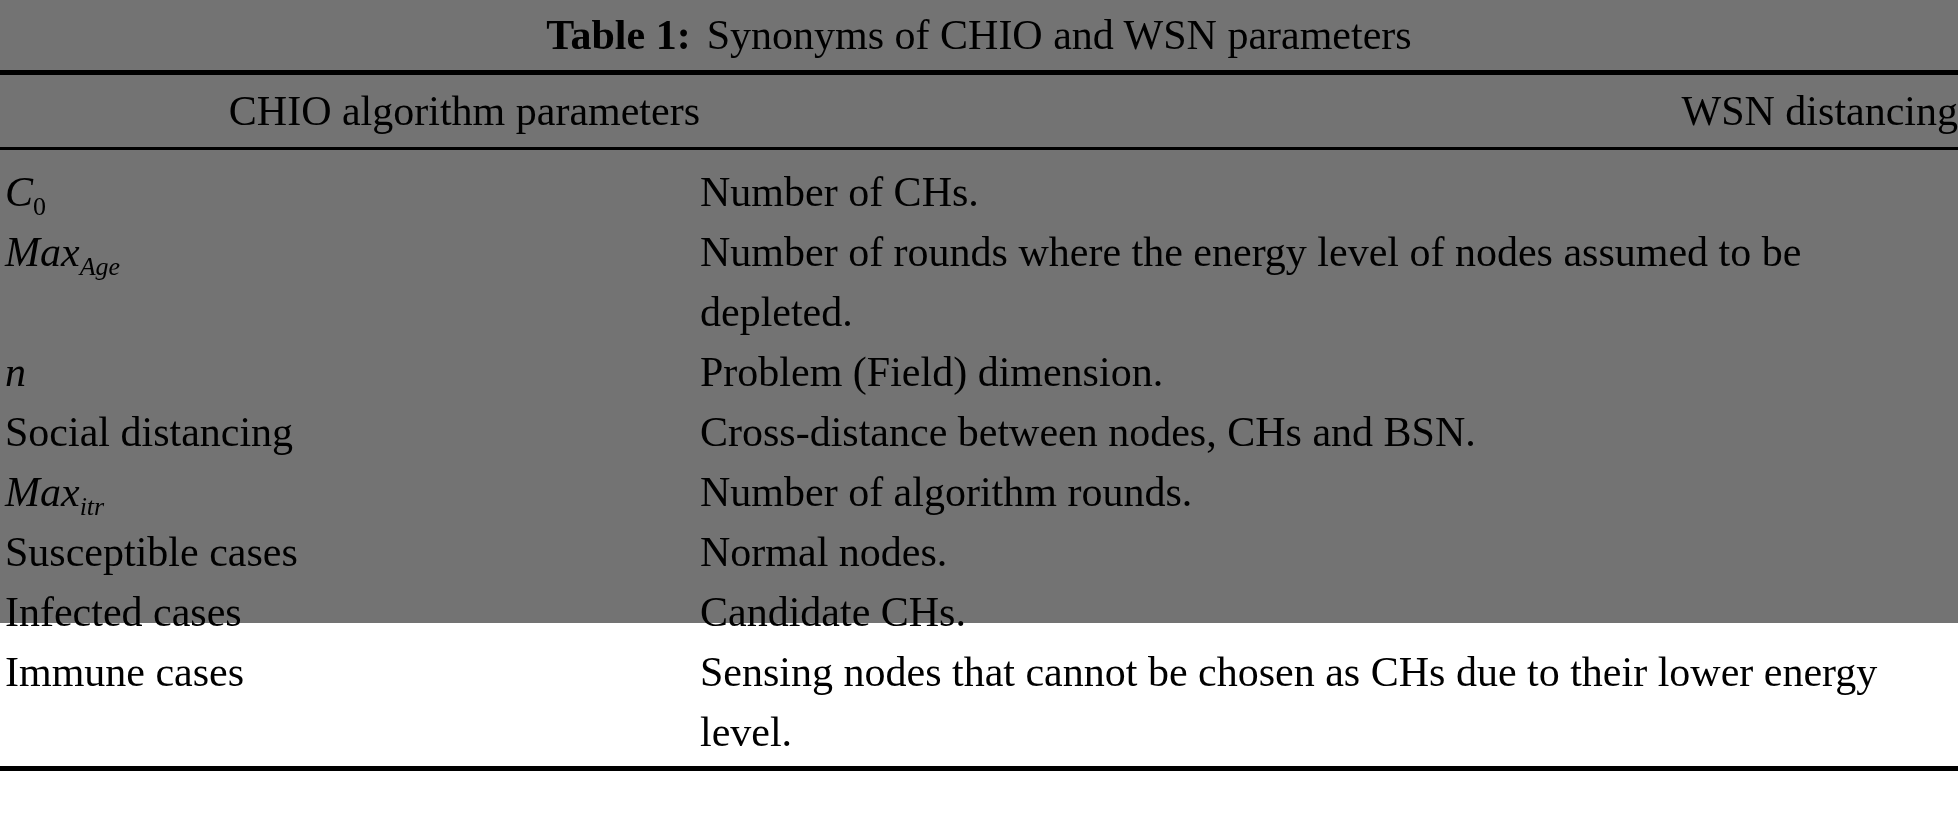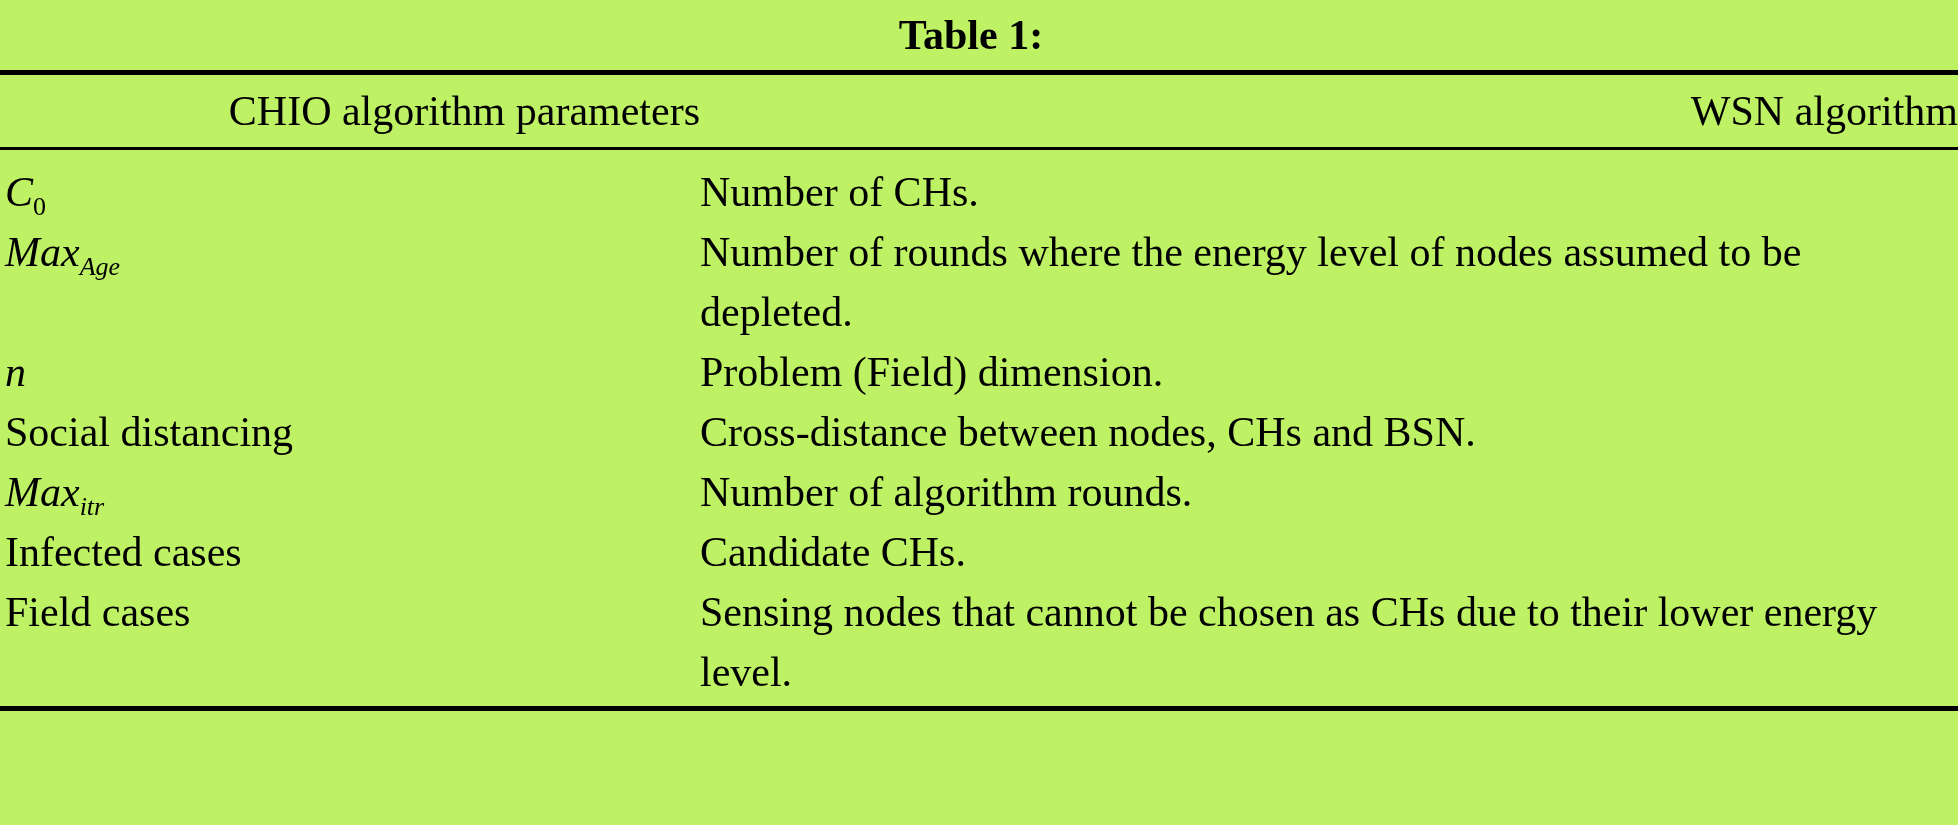--- a/index.html
+++ b/index.html
@@ -9,22 +9,22 @@
   }
   body {
     width: 1958px;
     height: 825px;
     font-family: "Liberation Serif", serif;
     color: #000000;
     overflow: hidden;
   }
   .page {
     width: 1958px;
-    height: 825px;
-    background: #bef264;
+    height: 623px;
+    background: #737373;
   }
   .caption {
     height: 70px;
     display: flex;
     justify-content: center;
     align-items: center;
     font-size: 42px;
     white-space: pre;
   }
   .caption-label {
@@ -65,32 +65,32 @@
     vertical-align: -9px;
   }
   sub.param-sub.math { font-style: italic; }
 </style>
 </head>
 <body>
 
 <div class="page">
 
   <div class="caption">
-    <span class="caption-label">Table 1:</span>
+    <span class="caption-label">Table 1:</span><span class="caption-text">Synonyms of CHIO and WSN parameters</span>
   </div>
 
   <table class="params-table">
     <colgroup>
         <col class="c1">
         <col class="c2">
       </colgroup>
     <thead>
       <tr>
         <th class="chio-col">CHIO algorithm parameters</th>
-        <th class="wsn-col">WSN algorithm</th>
+        <th class="wsn-col">WSN distancing</th>
       </tr>
     </thead>
     <tbody>
       <tr>
         <td class="chio-cell"><span class="math">C</span><sub class="param-sub">0</sub></td>
         <td class="wsn-cell">Number of CHs.</td>
       </tr>
       <tr>
         <td class="chio-cell"><span class="math">Max</span><sub class="param-sub math">Age</sub></td>
         <td class="wsn-cell">Number of rounds where the energy level of nodes assumed to be depleted.</td>
@@ -101,23 +101,27 @@
       </tr>
       <tr>
         <td class="chio-cell"><span>Social distancing</span></td>
         <td class="wsn-cell">Cross-distance between nodes, CHs and BSN.</td>
       </tr>
       <tr>
         <td class="chio-cell"><span class="math">Max</span><sub class="param-sub math">itr</sub></td>
         <td class="wsn-cell">Number of algorithm rounds.</td>
       </tr>
       <tr>
+        <td class="chio-cell"><span>Susceptible cases</span></td>
+        <td class="wsn-cell">Normal nodes.</td>
+      </tr>
+      <tr>
         <td class="chio-cell"><span>Infected cases</span></td>
         <td class="wsn-cell">Candidate CHs.</td>
       </tr>
       <tr>
-        <td class="chio-cell"><span>Field cases</span></td>
+        <td class="chio-cell"><span>Immune cases</span></td>
         <td class="wsn-cell">Sensing nodes that cannot be chosen as CHs due to their lower energy level.</td>
       </tr>
     </tbody>
   </table>
 
 </div>
 
 </body></html>

